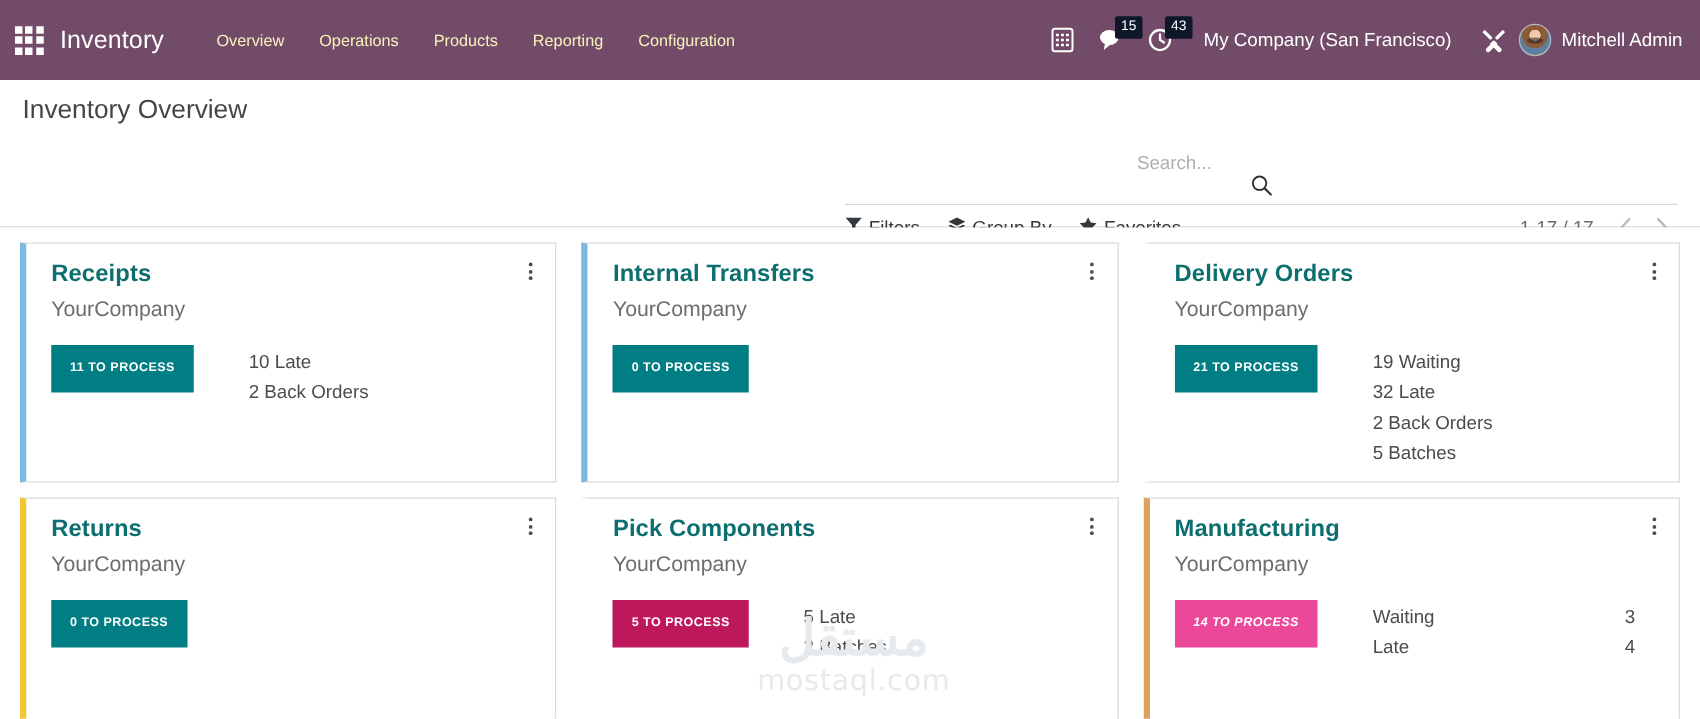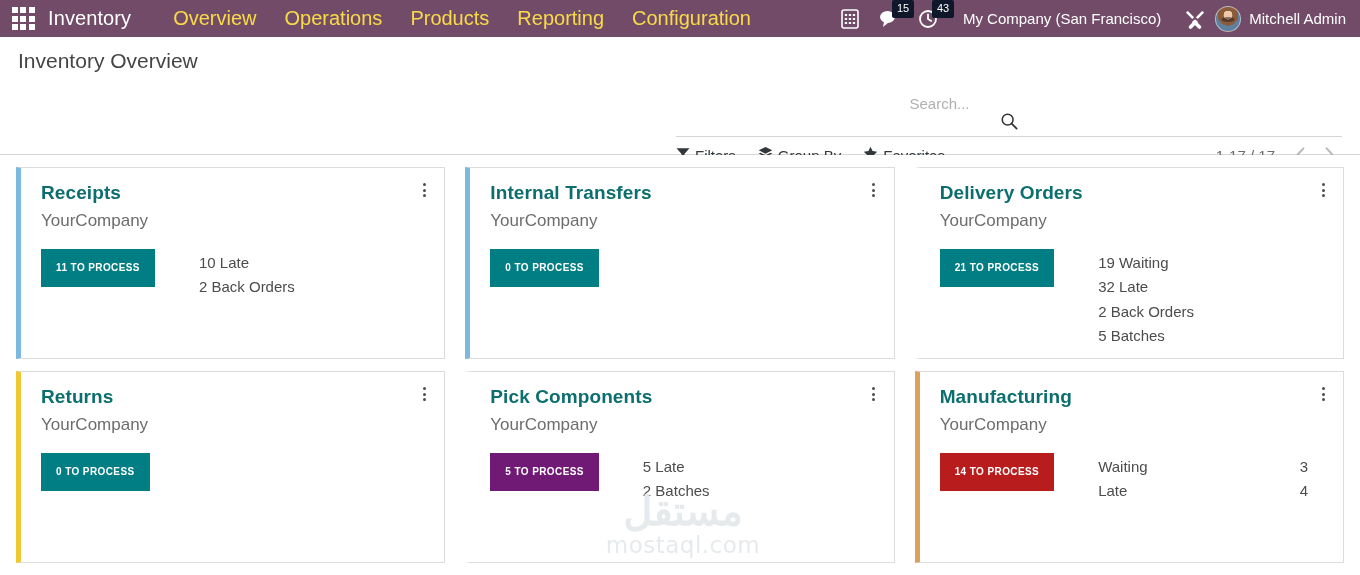--- a/index.html
+++ b/index.html
@@ -5,21 +5,21 @@
   * { box-sizing: border-box; margin: 0; padding: 0; }
   html, body {
     width: 1360px; height: 575px;
     background: #ffffff;
     font-family: "Liberation Sans", sans-serif;
     overflow: hidden;
   }
 
   
   .navbar {
-    height: 37px;
+    height: 64px;
     background: #714B67;
     display: flex;
     align-items: center;
     padding: 0 14px 0 10px;
     color: #ffffff;
   }
   .apps-grid {
     width: 26px; height: 26px;
     display: grid;
     grid-template-columns: repeat(3, 6px);
@@ -32,22 +32,22 @@
   }
   .apps-grid i { background: #ffffff; display: block; width: 6px; height: 6px; }
   .brand {
     font-size: 20px;
     font-weight: 400;
     letter-spacing: .1px;
     margin-right: 28px;
     white-space: nowrap;
   }
   .menu-item {
-    font-size: 20px;
-    color: #fde047;
+    font-size: 13px;
+    color: #fef9c3;
     padding: 8px 14px;
     white-space: nowrap;
     cursor: pointer;
     opacity: .96;
   }
   .nav-spacer { flex: 1 1 auto; }
 
   .sys-icon { position: relative; margin: 0 9px; cursor: pointer; display: flex; align-items: center; }
   .badge {
     position: absolute;
@@ -466,37 +466,37 @@
     </div>
     <div class="card accent-none">
       <div class="card-title">Pick Components</div>
       <div class="card-sub">YourCompany</div>
       <div class="manage-dots">
         <i></i>
         <i></i>
         <i></i>
       </div>
       <div class="card-body">
-        <button class="process-btn" style="background: #701a75;">5 TO PROCESS</button>
+        <button class="process-btn" style="background: #be185d;">5 TO PROCESS</button>
         <div class="stats">
           <div class="stat-line">5 Late</div>
           <div class="stat-line">2 Batches</div>
         </div>
       </div>
     </div>
     <div class="card" style="border-left-color: rgb(221, 161, 94);">
       <div class="card-title">Manufacturing</div>
       <div class="card-sub">YourCompany</div>
       <div class="manage-dots">
         <i></i>
         <i></i>
         <i></i>
       </div>
       <div class="card-body">
-        <button class="process-btn" style="background: #b91c1c;">14 TO PROCESS</button>
+        <button class="process-btn" style="background: #ec4899; font-style: italic;">14 TO PROCESS</button>
         <div class="stats">
           <div class="stat-line two-col">
             <span>Waiting</span>
             <span class="stat-val">3</span>
           </div>
           <div class="stat-line two-col">
             <span>Late</span>
             <span class="stat-val">4</span>
           </div>
         </div>

